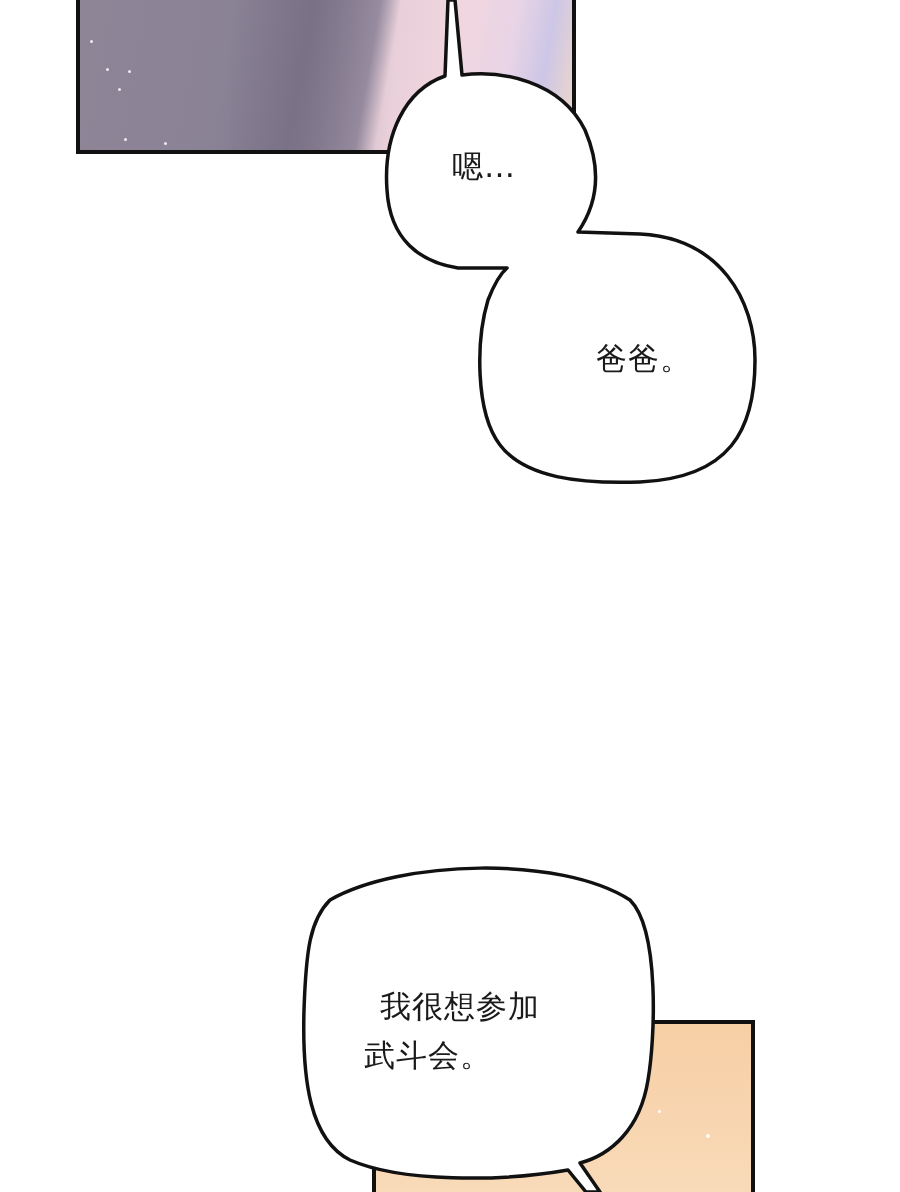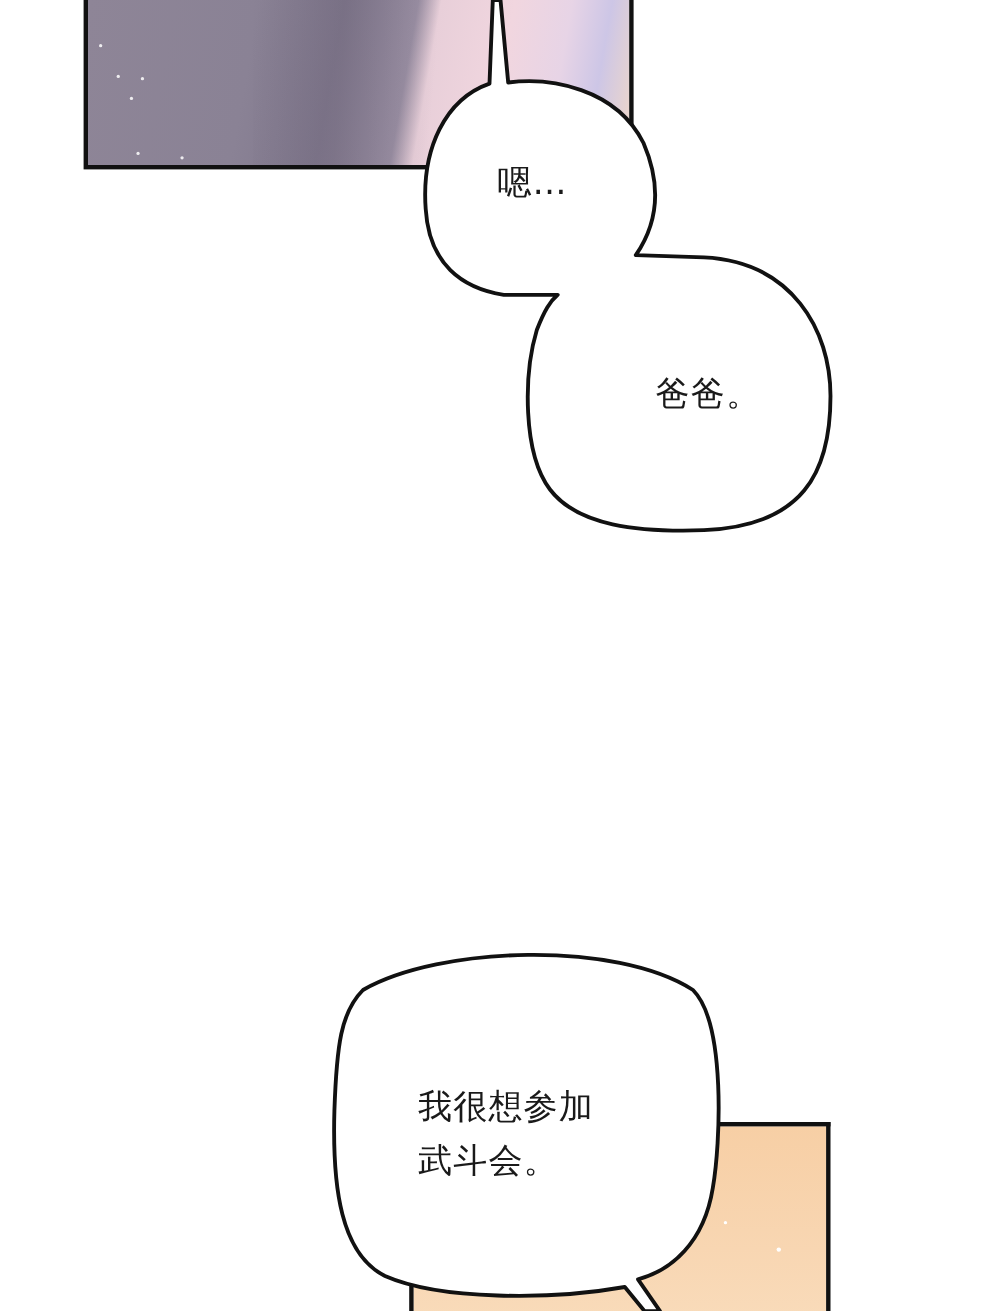--- a/index.html
+++ b/index.html
@@ -70,13 +70,13 @@
        C 640 1130, 610 1155, 580 1163
        L 600 1192 L 586 1192 L 568 1170
        C 500 1182, 400 1182, 350 1160
        C 310 1140, 302 1080, 304 1010
        C 306 950, 310 920, 330 900 Z" fill="#ffffff" stroke="#111" stroke-width="3.5" stroke-linejoin="round"></path>
 </svg>
 
 <div class="txt" style="left:452px;top:143px">嗯…</div>
 <div class="txt" style="left:596px;top:335px">爸爸。</div>
 <div class="txt" style="left:380px;top:983px">我很想参加</div>
-<div class="txt" style="left:380px;top:1032px">武斗会。</div>
+<div class="txt" style="left:364px;top:1032px">武斗会。</div>
 
 </body></html>

